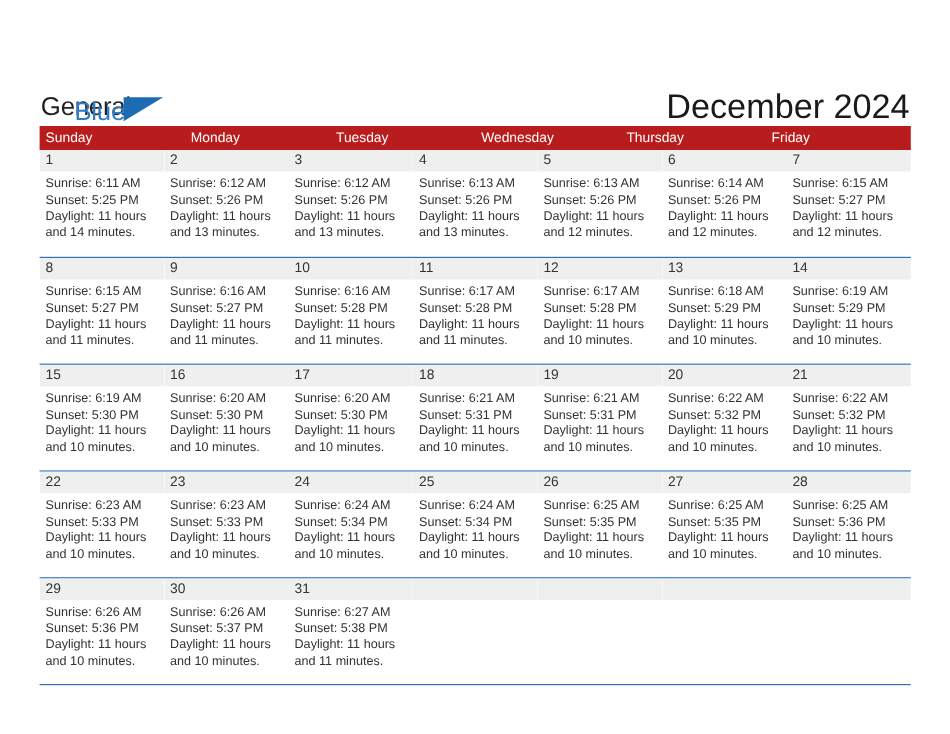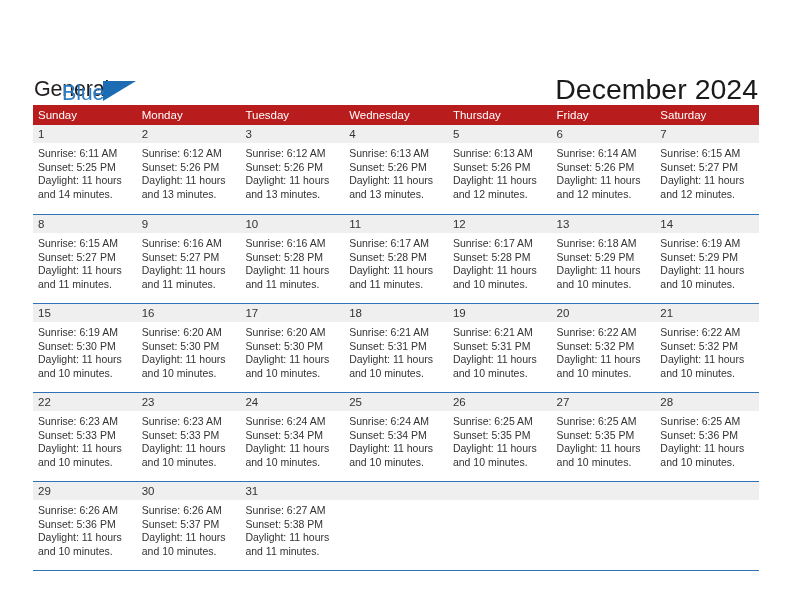--- a/index.html
+++ b/index.html
@@ -164,21 +164,20 @@
   </div>
 
   <div class="calendar">
     <div class="weekday-row">
       <div class="weekday">Sunday</div>
       <div class="weekday">Monday</div>
       <div class="weekday">Tuesday</div>
       <div class="weekday">Wednesday</div>
       <div class="weekday">Thursday</div>
       <div class="weekday">Friday</div>
-      <div class="weekday">Saturday</div>
     </div>
 
     <div id="weeks-container">
         <div class="week-row first">
           <div class="day-cell">
             <div class="day-num-band">
               <span class="day-num">1</span>
             </div>
             <div class="day-info">
               <div>Sunrise: 6:11 AM</div>

